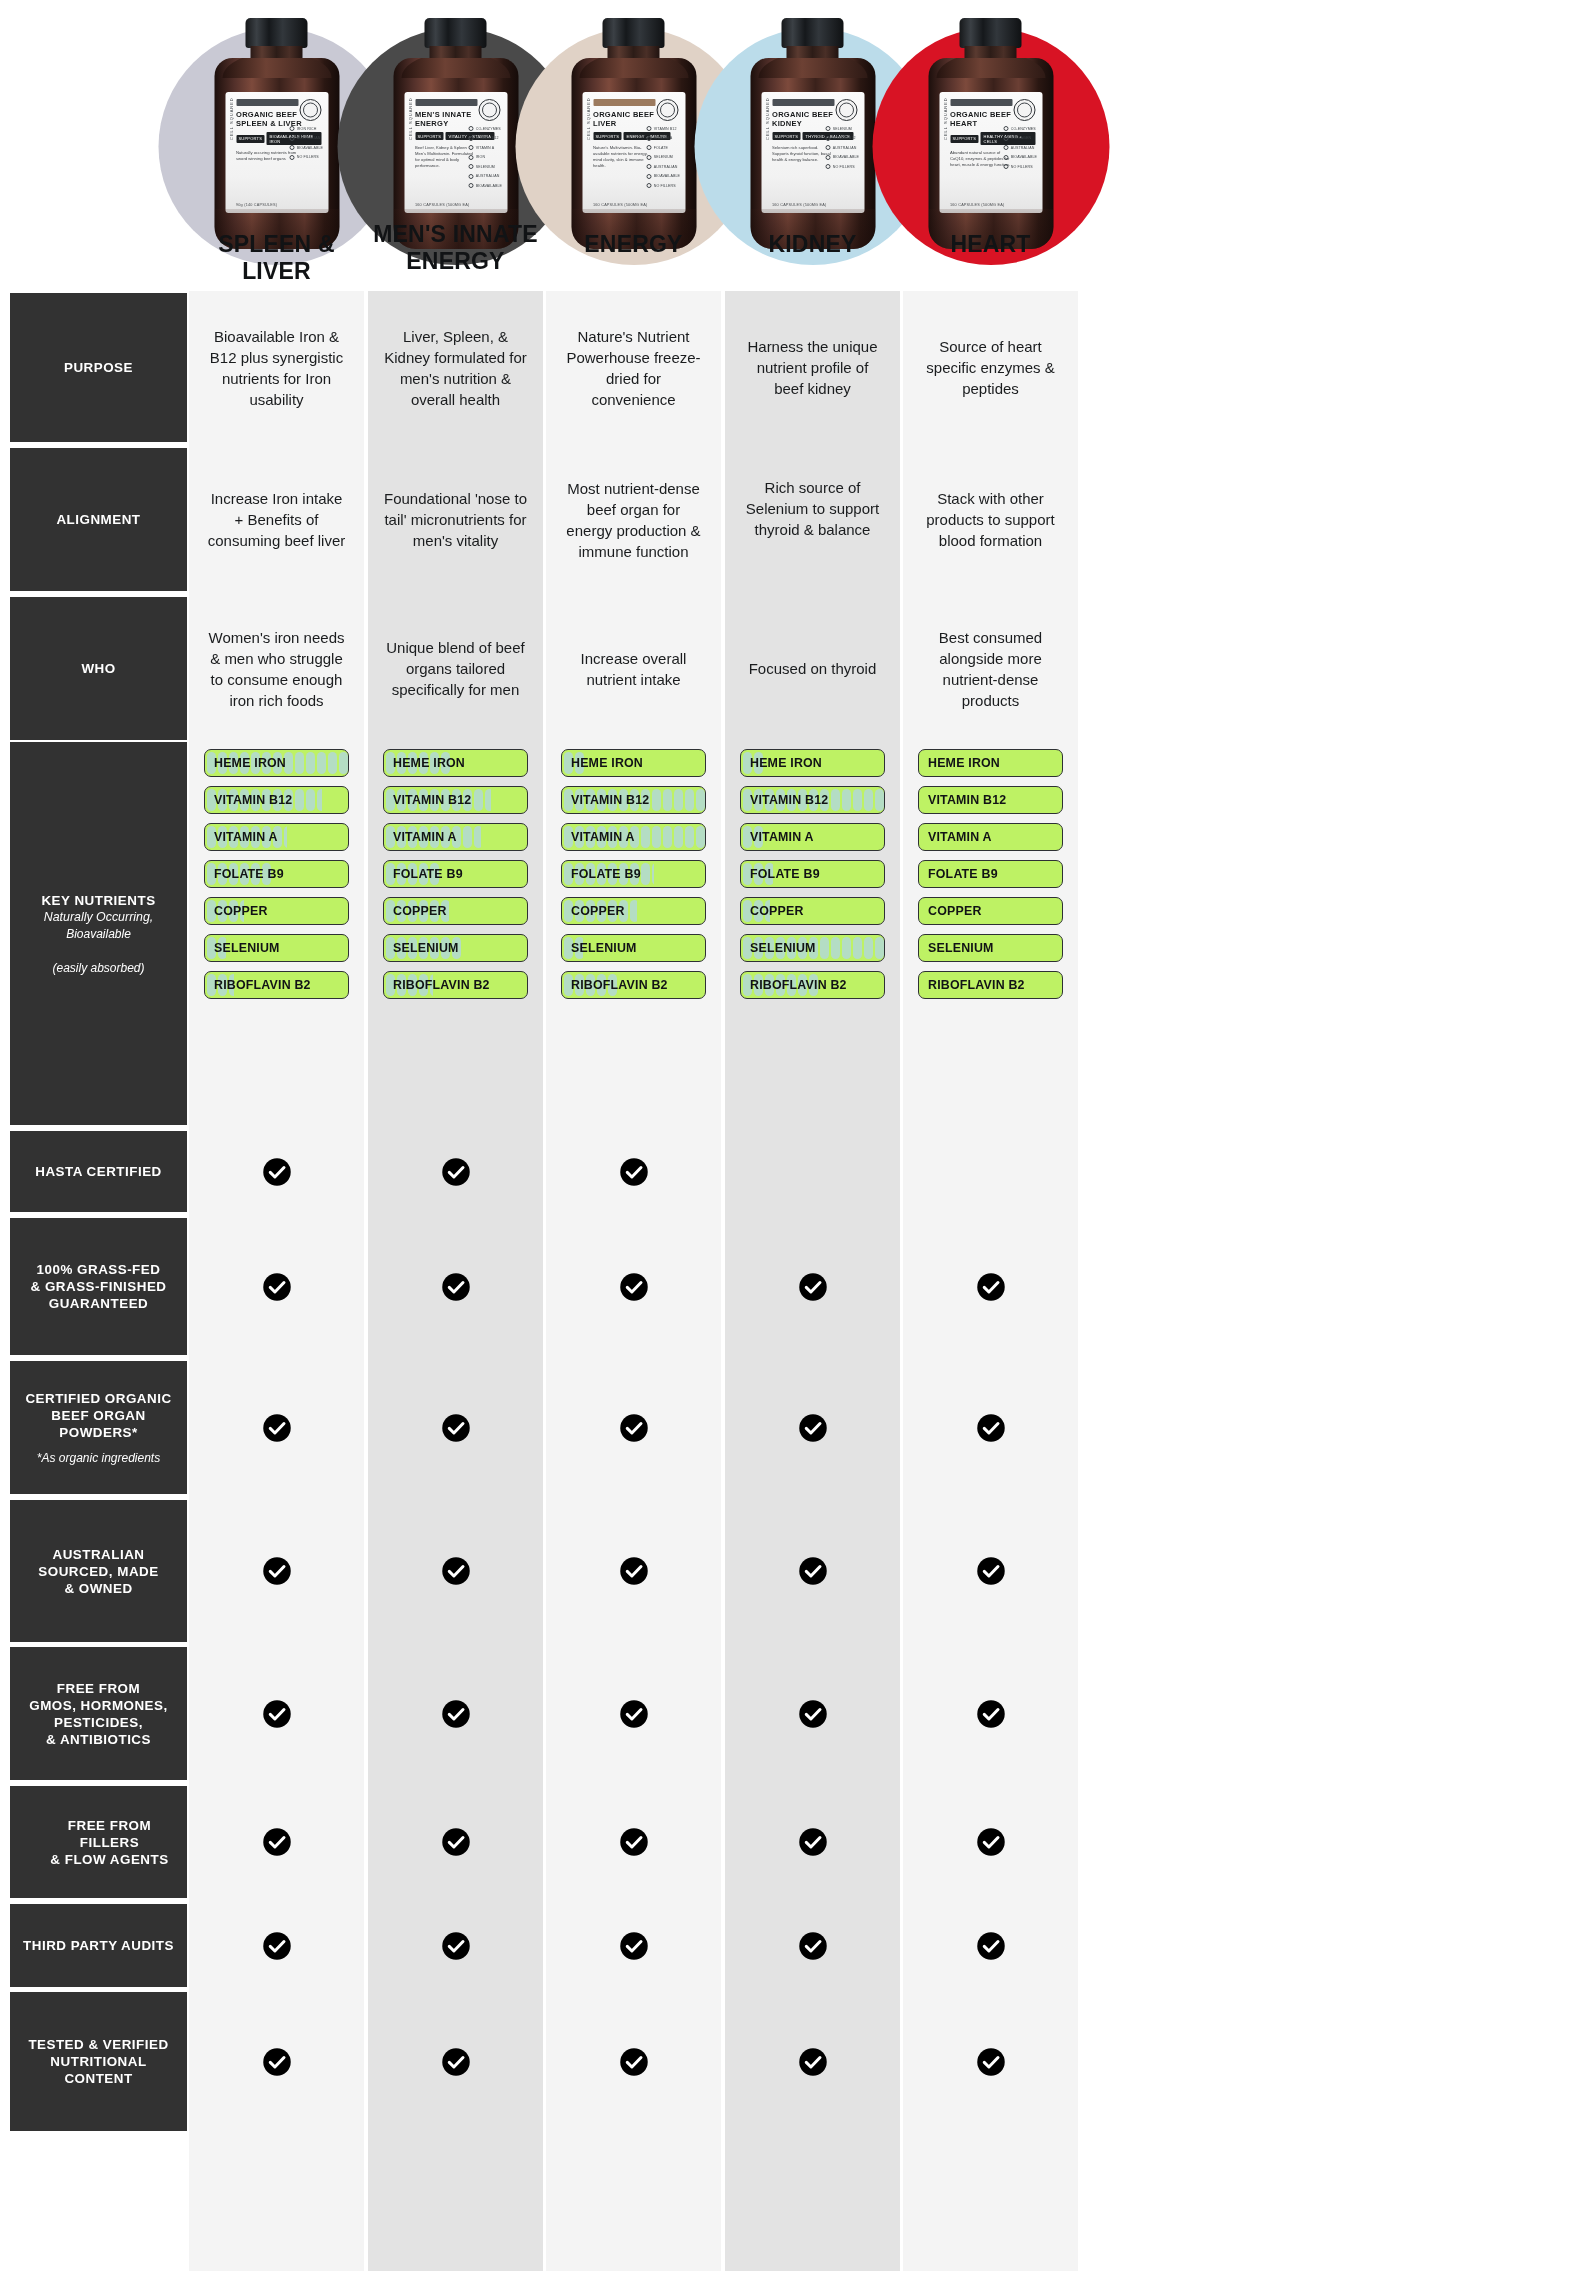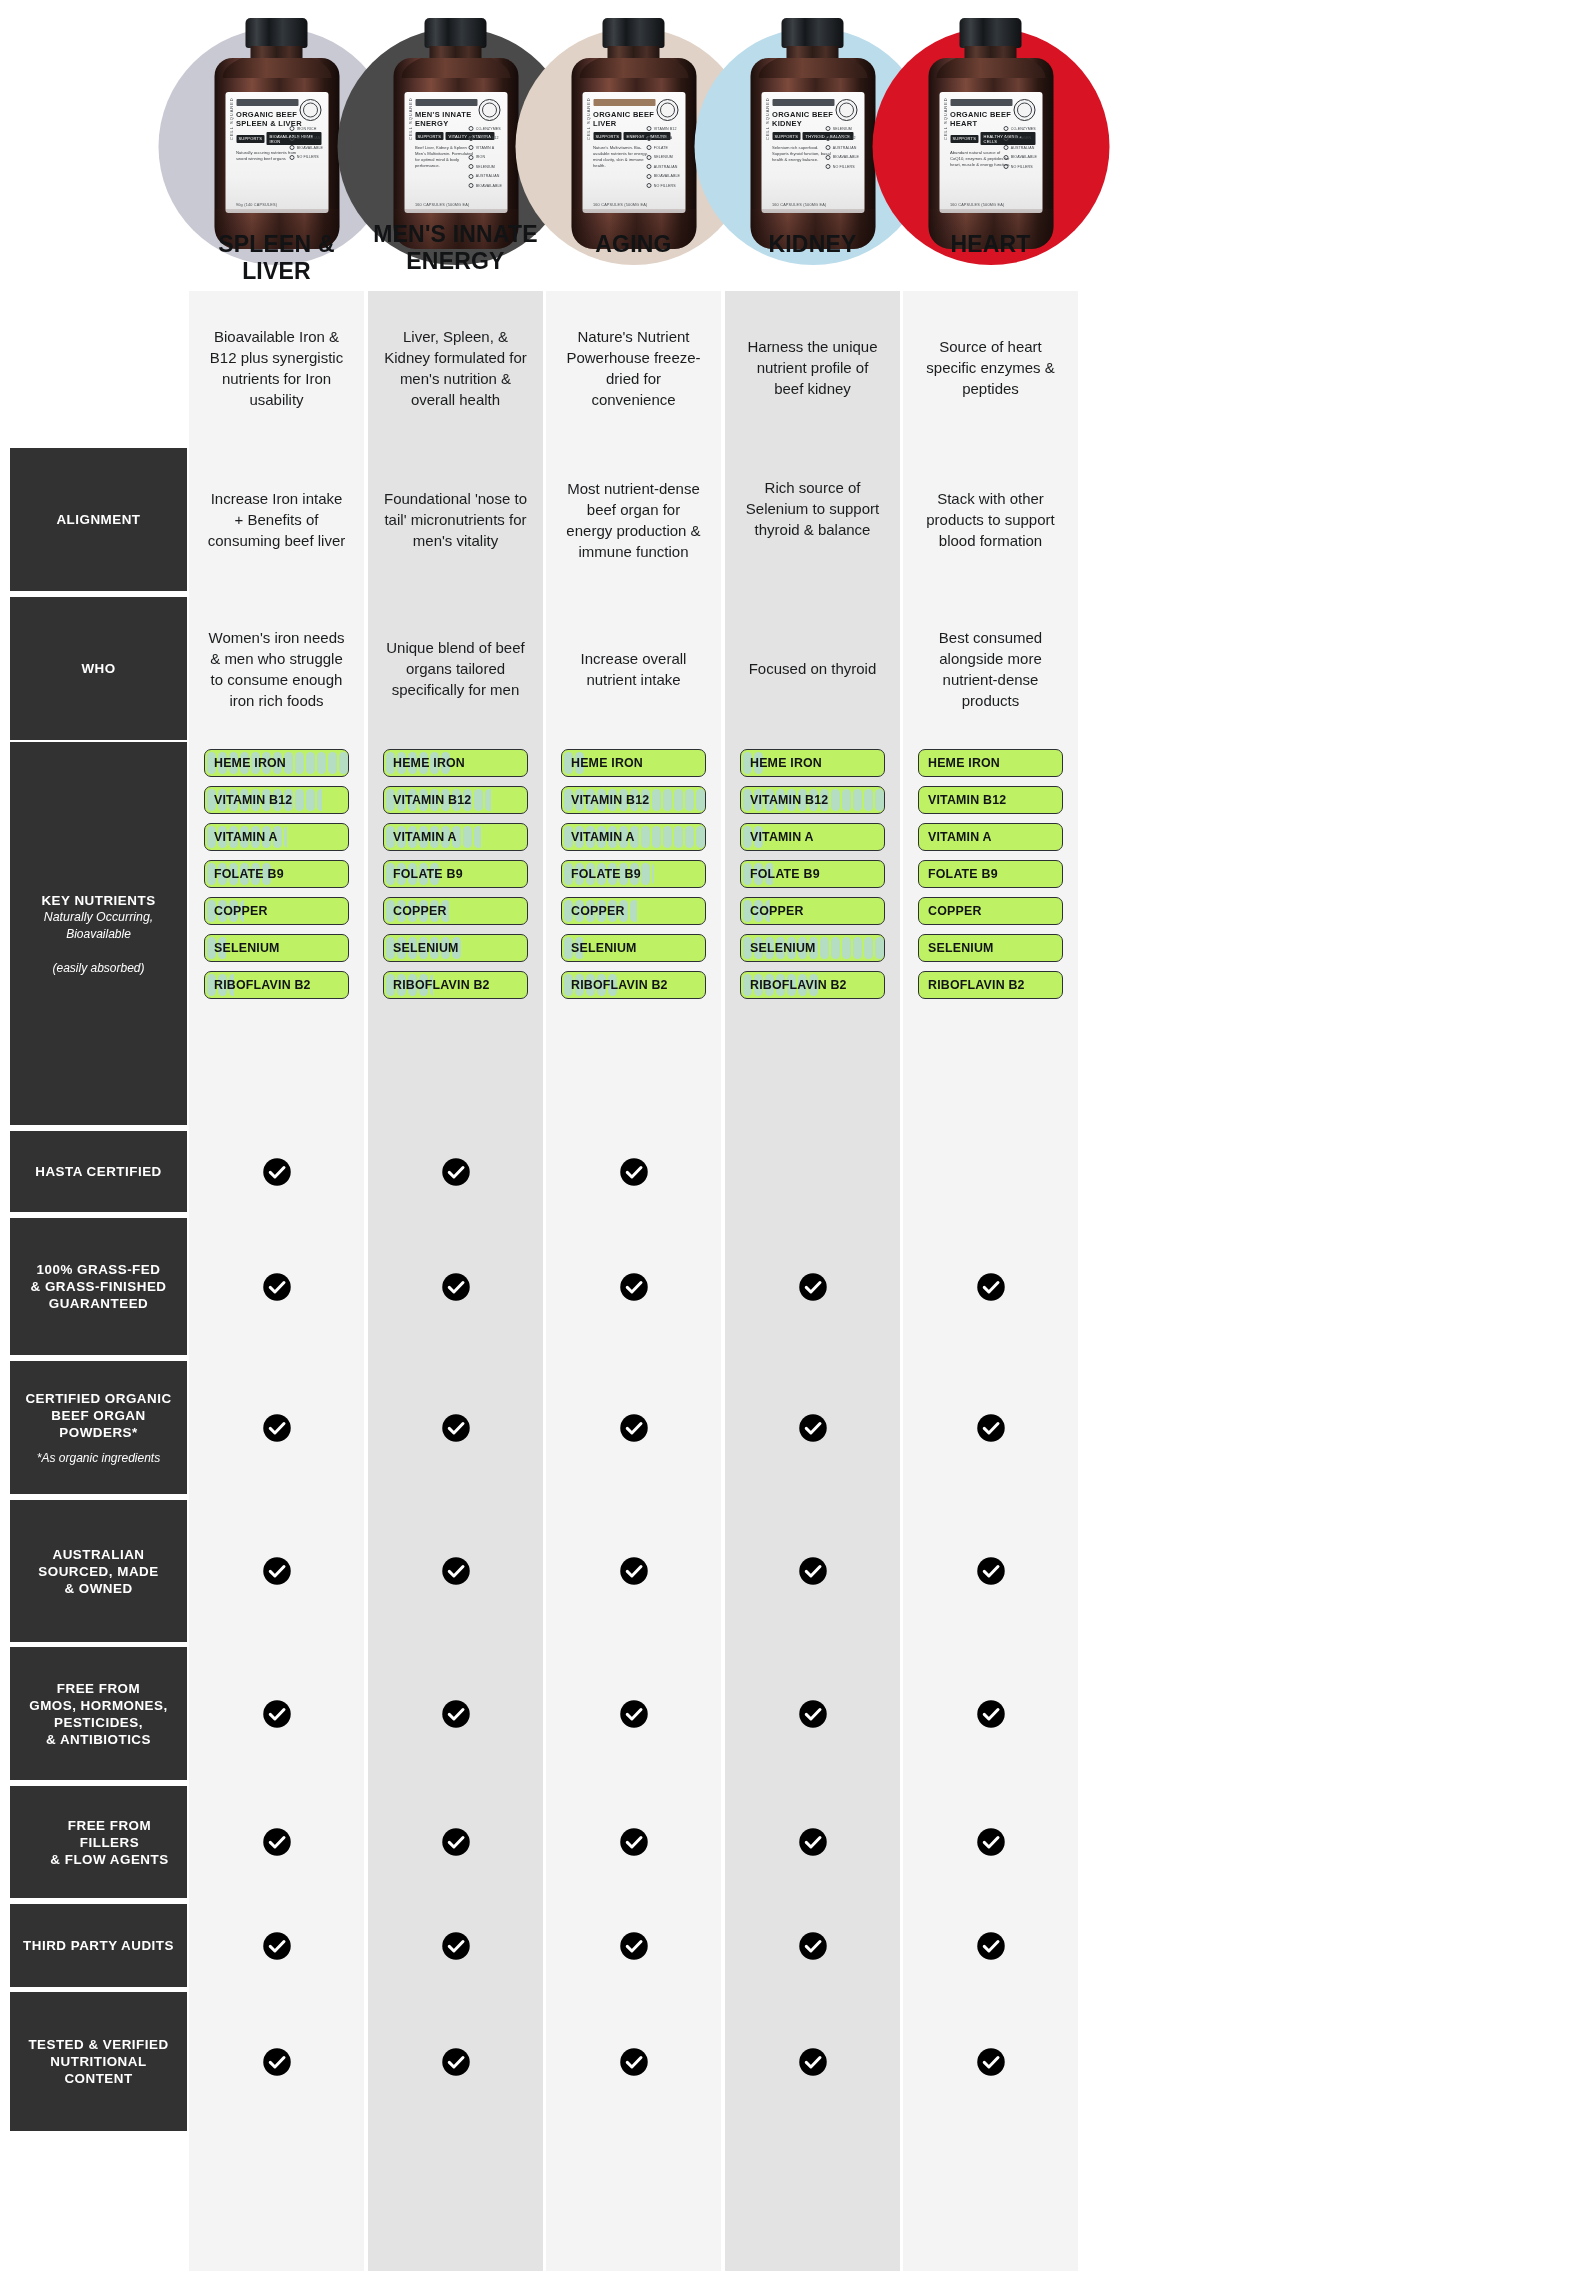--- a/index.html
+++ b/index.html
@@ -283,21 +283,21 @@
               </div>
               <div class="lbl-ico">
                 <i></i>
                 <s>NO FILLERS</s>
               </div>
             </div>
           </div>
           <div class="bot-liquid"></div>
         </div>
       </div>
-      <div class="prod-name">AGING</div>
+      <div class="prod-name">ENERGY</div>
     </div>
     <div class="prod-head" style="left: 725px; width: 175px;">
       <div class="circle" style="background: rgb(187, 220, 234);"></div>
       <div class="bottle">
         <div class="bot-cap"></div>
         <div class="bot-neck"></div>
         <div class="bot-body">
           <div class="bot-shoulder"></div>
           <div class="bot-label">
             <div class="lbl-side">CELL SQUARED</div>
@@ -377,20 +377,23 @@
                 <i></i>
                 <s>NO FILLERS</s>
               </div>
             </div>
           </div>
           <div class="bot-liquid"></div>
         </div>
       </div>
       <div class="prod-name">HEART</div>
     </div>
+    <div class="lcell" style="top: 293px; height: 149px;">
+      <div class="t">PURPOSE</div>
+    </div>
     <div class="vcell" style="left: 189px; width: 175px; top: 293px; height: 149px;">
       <span>Bioavailable Iron &amp; B12 plus synergistic nutrients for Iron usability</span>
     </div>
     <div class="vcell" style="left: 368px; width: 175px; top: 293px; height: 149px;">
       <span>Liver, Spleen, &amp; Kidney formulated for men's nutrition &amp; overall health</span>
     </div>
     <div class="vcell" style="left: 546px; width: 175px; top: 293px; height: 149px;">
       <span>Nature's Nutrient Powerhouse freeze-dried for convenience</span>
     </div>
     <div class="vcell" style="left: 725px; width: 175px; top: 293px; height: 149px;">

